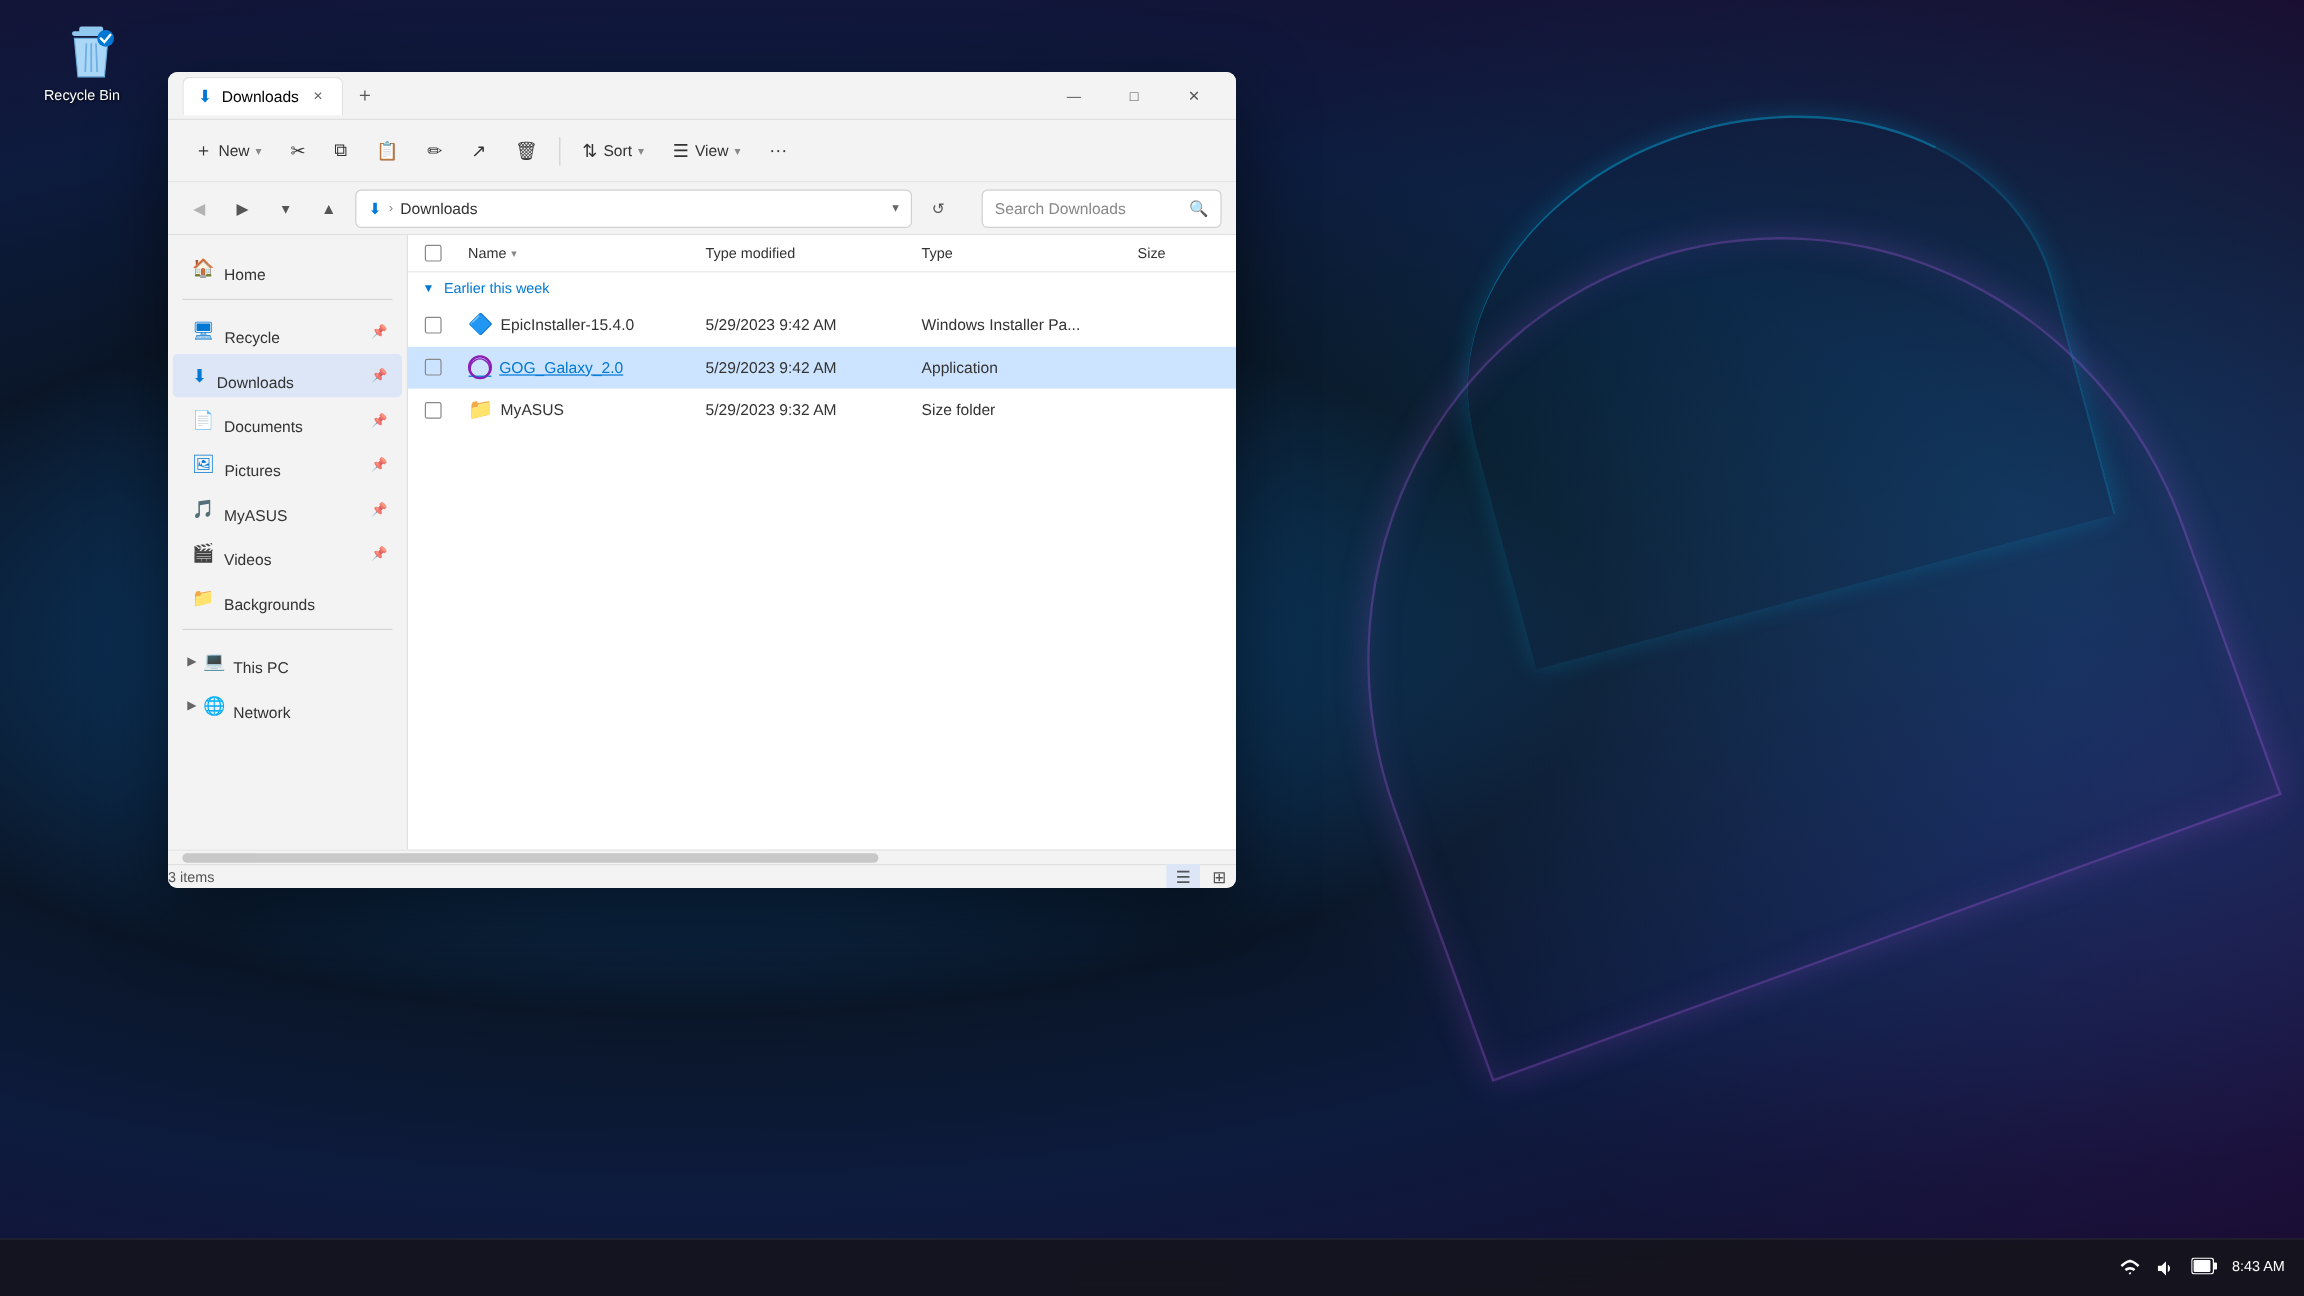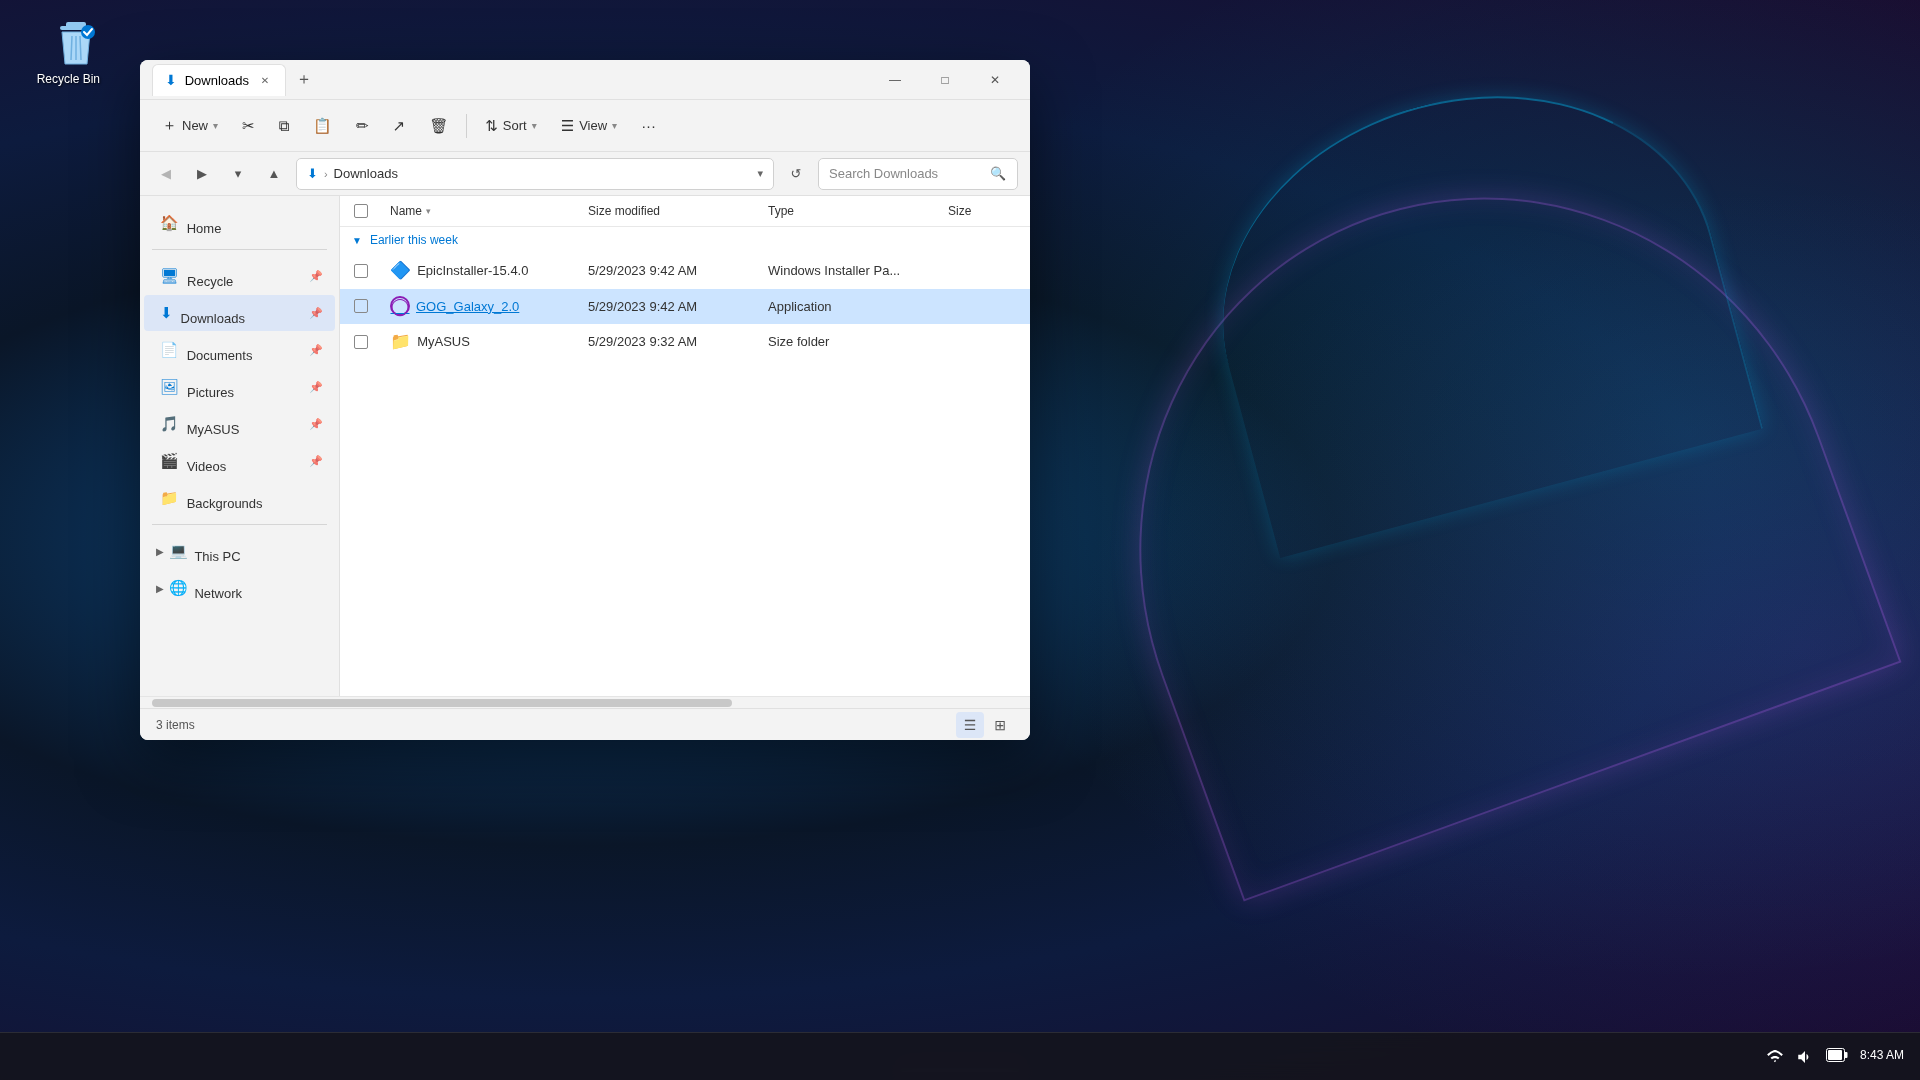--- a/index.html
+++ b/index.html
@@ -287,20 +287,21 @@
       background: white;
       border: 1px solid #d0d0d0;
       border-radius: 5px;
       display: flex;
       align-items: center;
       padding: 0 10px;
       gap: 6px;
       font-size: 13px;
       color: #888;
       cursor: text;
+      margin-left: 14px;
     }
 
     
     .content-area {
       display: flex;
       flex: 1;
       overflow: hidden;
     }
 
     
@@ -418,26 +419,26 @@
       border: 1.5px solid #888;
       border-radius: 2px;
       display: flex;
       align-items: center;
       justify-content: center;
       flex-shrink: 0;
     }
 
     
     .status-bar {
-      height: 32px;
+      height: 20px;
       background: #f3f3f3;
       border-top: 1px solid #e0e0e0;
       display: flex;
       align-items: center;
-      padding: 0 16px;
+      padding: 0 0;
       justify-content: space-between;
       flex-shrink: 0;
     }
     .status-text {
       font-size: 12px;
       color: #555;
     }
     .view-toggle {
       display: flex;
       gap: 2px;
@@ -636,21 +637,21 @@
 
         <div class="file-list-header">
           <div class="col-header">
             <div class="checkbox"></div>
           </div>
           <div class="col-header">
             <span>Name</span>
             <span class="sort-arrow">▾</span>
           </div>
           <div class="col-header">
-            <span>Size modified</span>
+            <span>Type modified</span>
           </div>
           <div class="col-header">
             <span>Type</span>
           </div>
           <div class="col-header">
             <span>Size</span>
           </div>
         </div>
 
         <div class="group-header">

